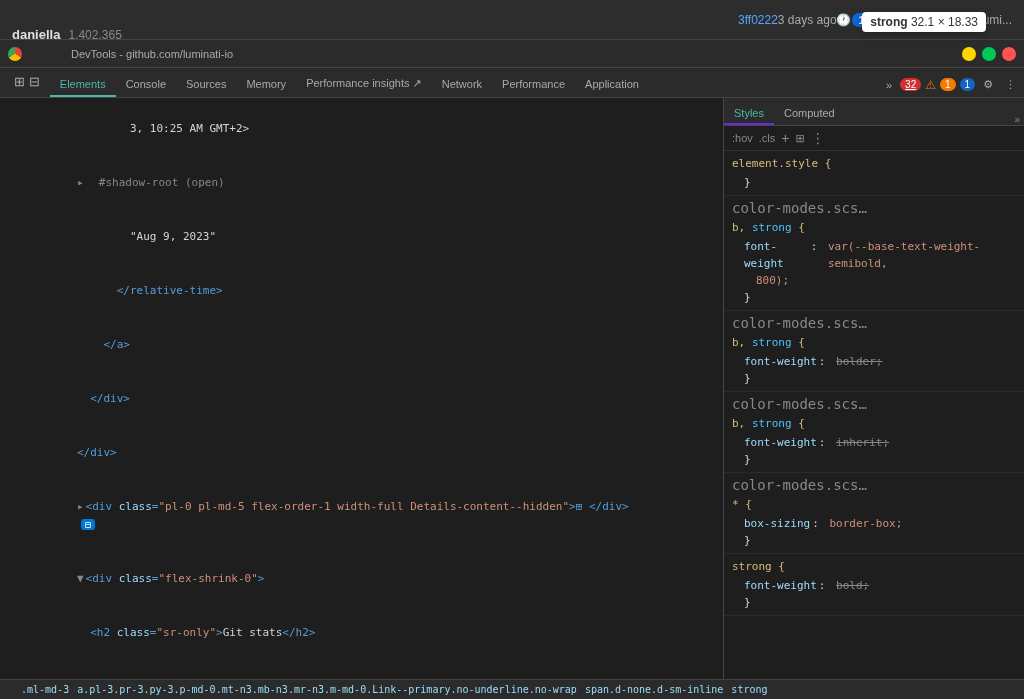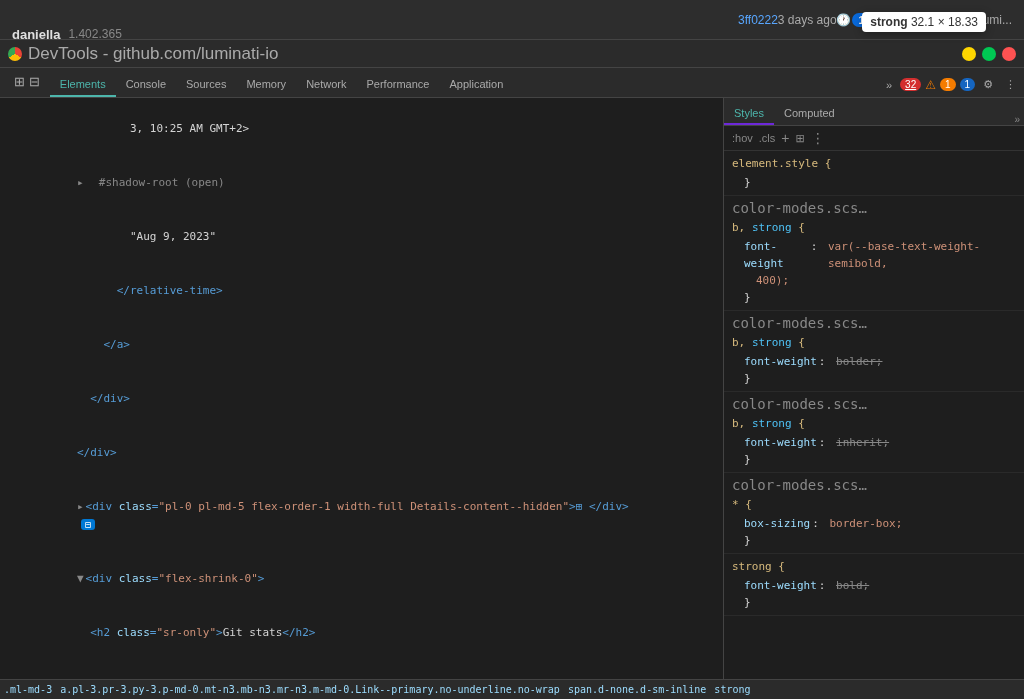--- a/index.html
+++ b/index.html
@@ -18,21 +18,21 @@
       background: #2d2d2d;
       height: 40px;
       display: flex;
       align-items: center;
       padding: 0 12px;
       gap: 12px;
       border-bottom: 1px solid #444;
     }
     .top-bar-left {
       display: flex;
-      align-items: center;
+      align-items: flex-end;
       gap: 8px;
       flex: 1;
       margin-top: 29px;
     }
     .repo-name {
       font-weight: 600;
       font-size: 13px;
       color: #e0e0e0;
     }
     .commit-info {
@@ -90,23 +90,24 @@
       gap: 6px;
       border-bottom: 1px solid #444;
     }
     .devtools-titlebar .chrome-icon {
       width: 14px;
       height: 14px;
       border-radius: 50%;
       background: conic-gradient(#ea4335 0 120deg, #fbbc05 120deg 240deg, #34a853 240deg 360deg);
     }
     .devtools-title {
-      font-size: 17px;
+      font-size: 11px;
       color: #aaa;
       flex: 1;
+      margin-left: 43px;
     }
     .window-controls {
       display: flex;
       gap: 6px;
       margin-left: auto;
     }
     .win-btn {
       width: 14px;
       height: 14px;
       border-radius: 50%;
@@ -299,21 +300,21 @@
     }
     .style-brace { color: #d4d4d4; }
     .style-colon { color: #d4d4d4; }
 
     
     .devtools-statusbar {
       background: #2b2b2b;
       height: 20px;
       display: flex;
       align-items: center;
-      padding: 0 4px;
+      padding: 0 21px;
       font-family: 'Consolas', 'Monaco', monospace;
       font-size: 10px;
       color: #888;
       border-top: 1px solid #444;
       overflow: hidden;
       gap: 4px;
     }
     .breadcrumb-item {
       color: #9cdcfe;
       cursor: pointer;
@@ -362,20 +363,21 @@
 
   <div class="devtools-tabs">
     <div class="dt-tab" style="display:flex; gap:4px; align-items:center; padding-bottom:6px;">
       <span style="font-size:13px;">⊞</span>
       <span style="font-size:13px;">⊟</span>
     </div>
     <div class="dt-tab active">Elements</div>
     <div class="dt-tab">Console</div>
     <div class="dt-tab">Sources</div>
     <div class="dt-tab">Memory</div>
+    <div class="dt-tab">Performance insights ↗</div>
     <div class="dt-tab">Network</div>
     <div class="dt-tab">Performance</div>
     <div class="dt-tab">Application</div>
     <div class="dt-tab-icons">
       <span class="dt-icon-btn">»</span>
       <span class="error-badge">32</span>
       <span style="color:#f57c00; font-size:12px;">⚠</span>
       <span class="warn-badge">1</span>
       <span class="info-badge">1</span>
       <span class="dt-icon-btn">⚙</span>
@@ -449,21 +451,21 @@
         </div>
 
         <div class="style-rule">
           <div class="style-source">color-modes.scs…</div>
           <div class="style-selector">b, <span style="color:#4fc3f7;">strong</span> {</div>
           <div class="style-line">
             <span class="style-prop">font-weight</span><span class="style-colon">:</span>&nbsp;
             <span class="style-val">var(--base-text-weight-semibold,</span>
           </div>
           <div class="style-line" style="padding-left:24px;">
-            <span class="style-val">400);</span>
+            <span class="style-val">800);</span>
           </div>
           <div class="style-line">
             <span class="style-brace">}</span>
           </div>
         </div>
 
         <div class="style-rule">
           <div class="style-source">color-modes.scs…</div>
           <div class="style-selector">b, <span style="color:#4fc3f7;">strong</span> {</div>
           <div class="style-line">

